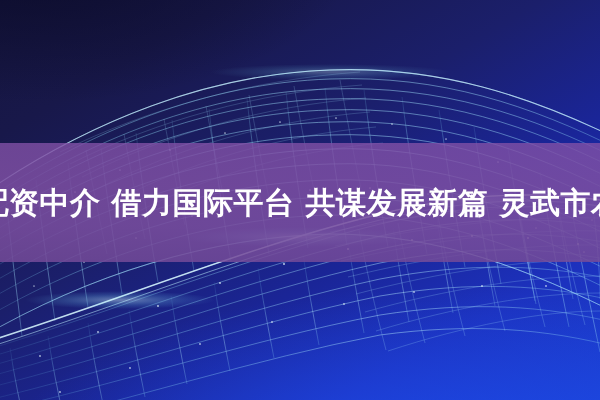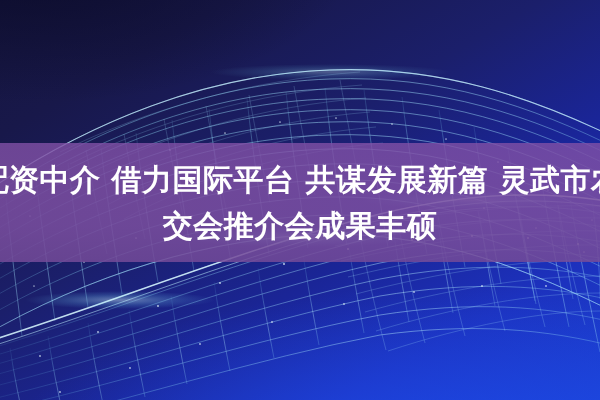--- a/index.html
+++ b/index.html
@@ -276,17 +276,16 @@
     </svg>
   </div>
 
   <div class="layer" id="purple-band-layer">
     <div id="purple-band"></div>
   </div>
 
   <div class="layer" id="headline-layer">
     <div id="headline">
       <div class="headline-line">配资中介 借力国际平台 共谋发展新篇 灵武市农</div>
-      <div class="headline-line">交会推介会成果丰硕</div>
     </div>
   </div>
 
 </div>
 
 </body></html>

